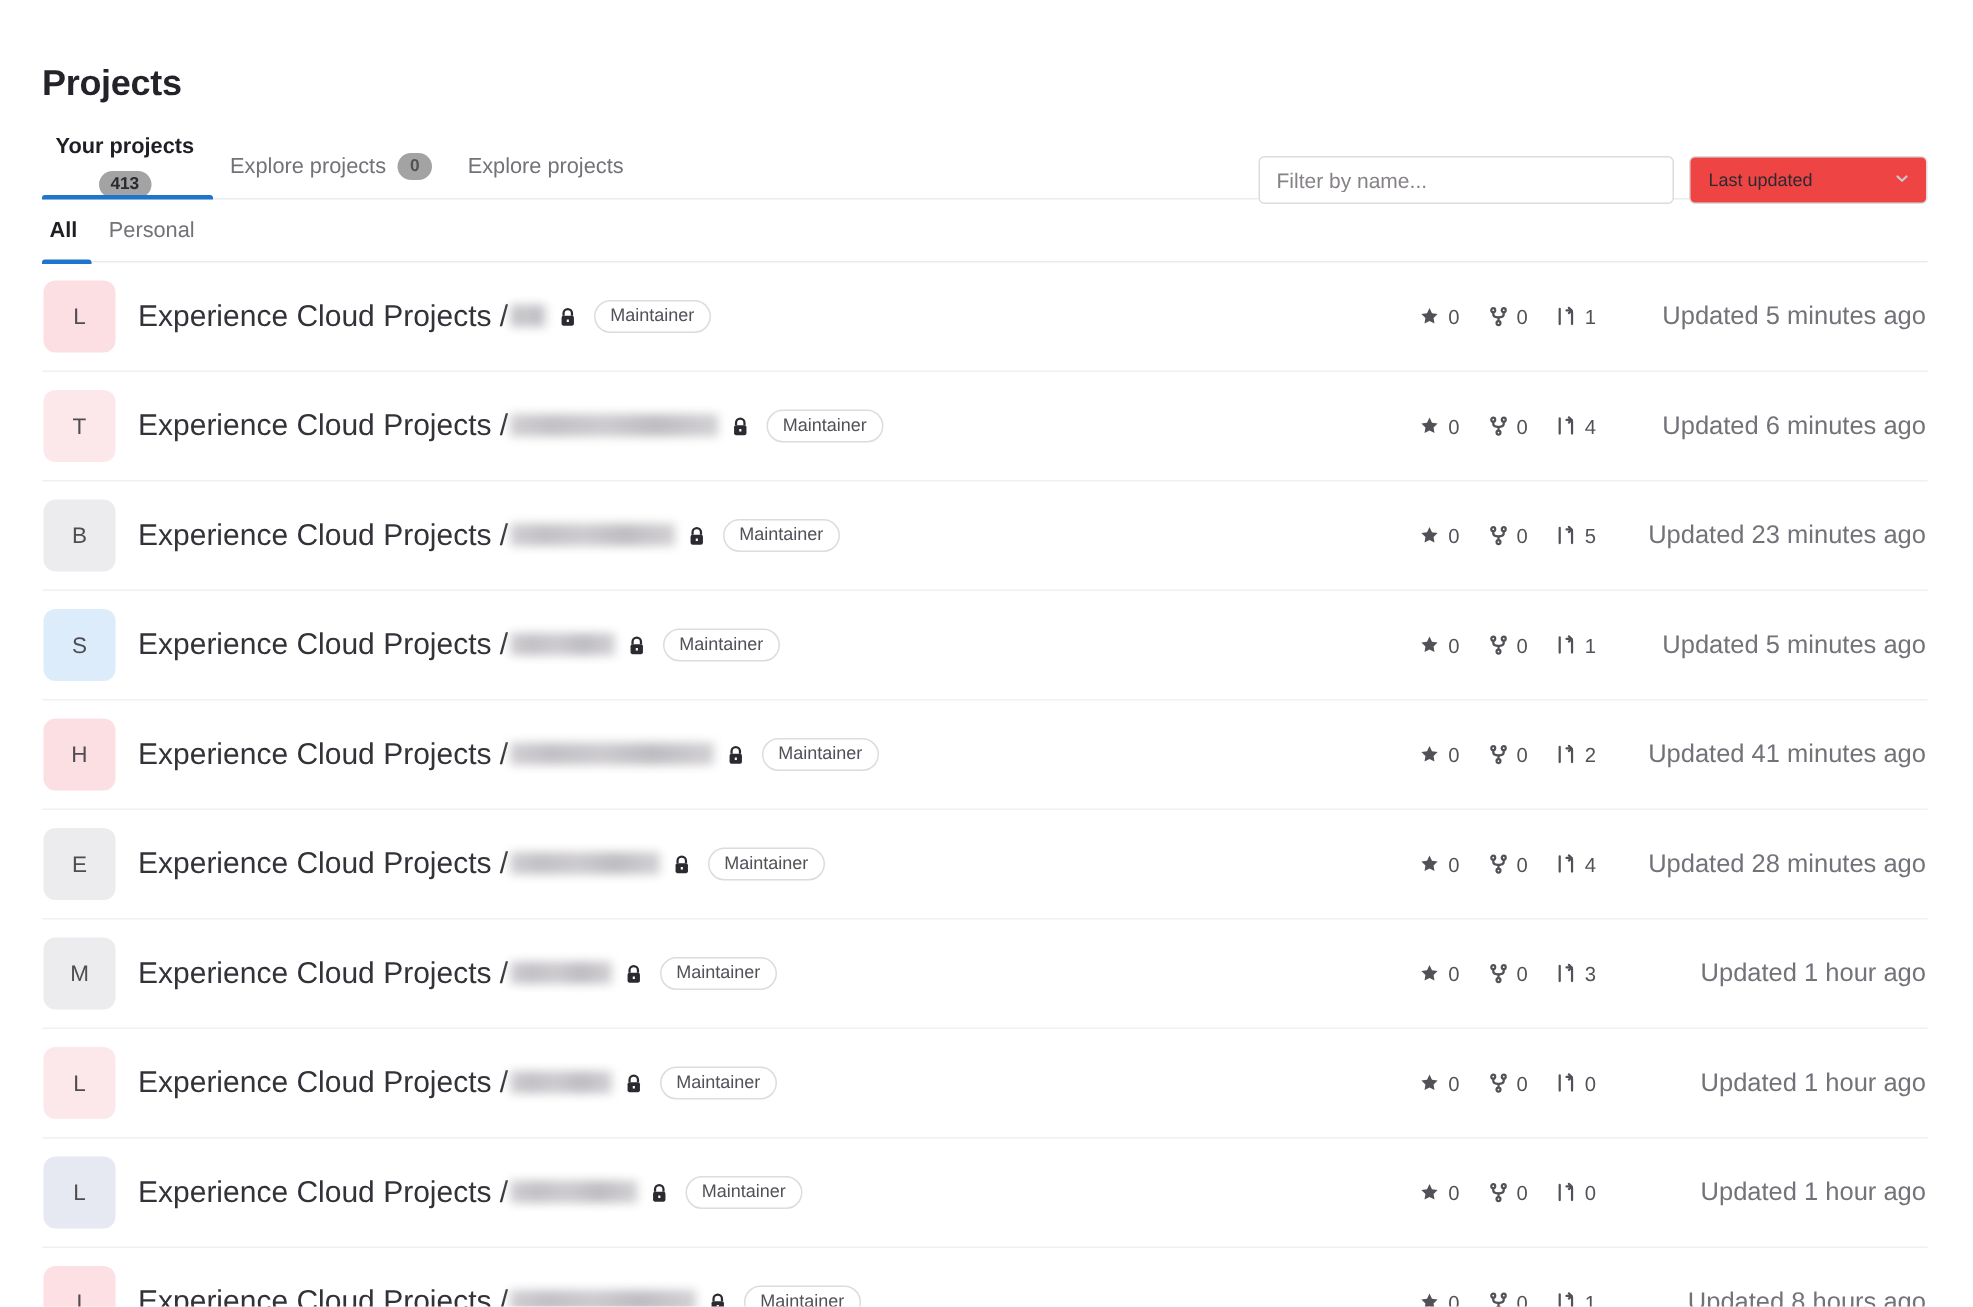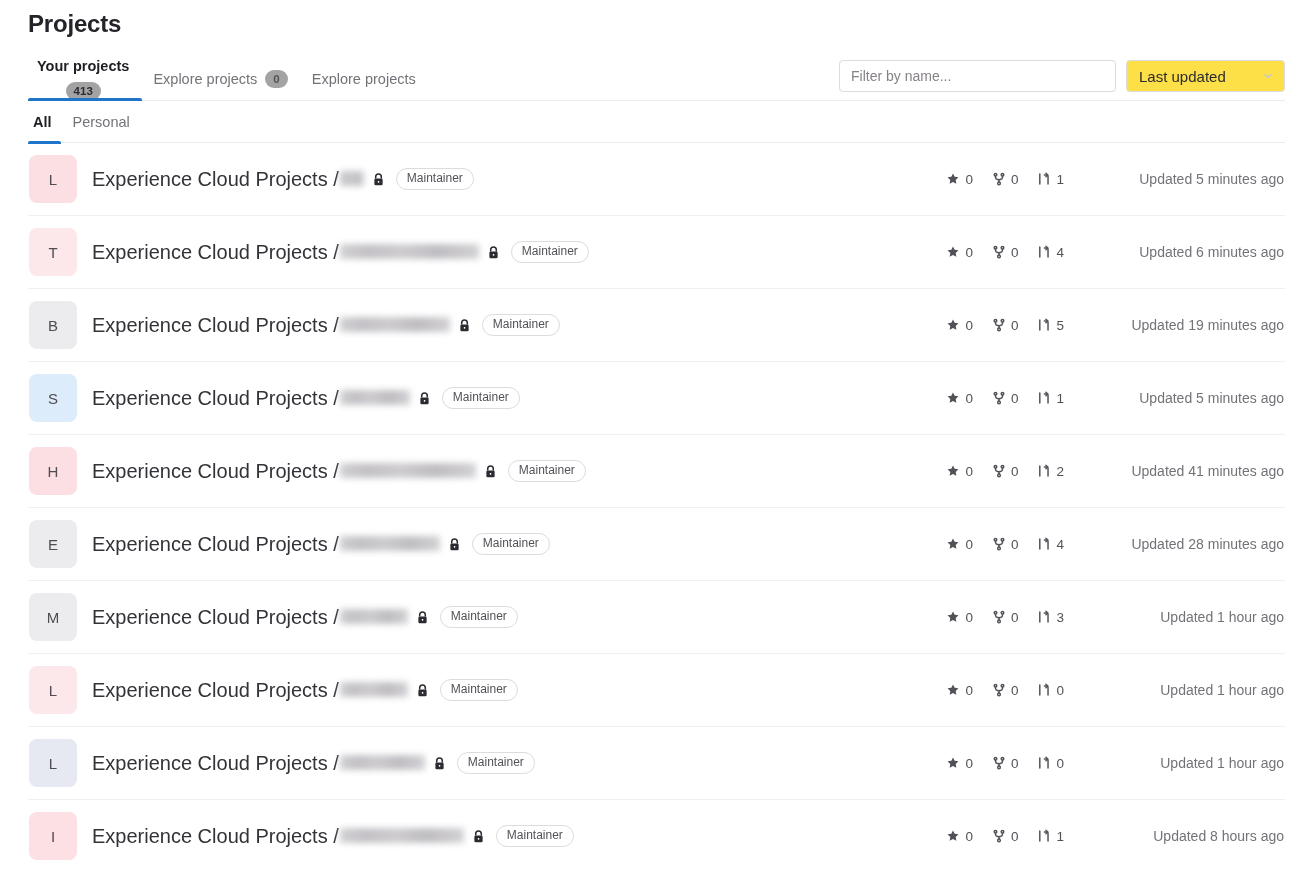--- a/index.html
+++ b/index.html
@@ -21,20 +21,21 @@
   }
 
   
   .page-title {
     font-size: 24px;
     font-weight: 700;
     color: #24232a;
     letter-spacing: -0.2px;
     padding-top: 8px;
     line-height: 32px;
+    margin-top: 32px;
   }
 
   
   .top-bar {
     margin-top: 18px;
     border-bottom: 1px solid #eceaee;
     display: flex;
     align-items: flex-start;
     justify-content: space-between;
     height: 43px;
@@ -86,21 +87,21 @@
     min-width: 20px;
     text-align: center;
   }
   .tab.active .tab-count { color: #2b2a31; }
 
   
   .controls {
     display: flex;
     align-items: center;
     gap: 10px;
-    margin-top: 2px;
+    margin-top: 14px;
   }
 
   .filter-input {
     width: 277px;
     height: 32px;
     border: 1px solid #dcdcde;
     border-radius: 4px;
     padding: 0 11px;
     font-size: 14px;
     font-family: "Liberation Sans", sans-serif;
@@ -108,26 +109,26 @@
     background: #fff;
     outline: none;
   }
   .filter-input::placeholder { color: #868287; }
 
   .sort-select {
     width: 159px;
     height: 32px;
     border: 1px solid #dcdcde;
     border-radius: 4px;
-    background: #fde047;
+    background: #ef4444;
     display: flex;
     align-items: center;
     justify-content: space-between;
     padding: 0 10px 0 12px;
-    font-size: 15px;
+    font-size: 12px;
     color: #2b2a31;
     cursor: pointer;
   }
   .chev { display: block; }
 
   
   .sub-bar {
     border-bottom: 1px solid #eceaee;
     display: flex;
     align-items: center;
@@ -230,21 +231,21 @@
     align-items: center;
     gap: 5px;
     font-size: 13.5px;
     color: #535158;
   }
   .stat svg { display: block; }
 
   .updated {
     width: 210px;
     text-align: right;
-    font-size: 14px;
+    font-size: 17px;
     color: #737278;
     white-space: nowrap;
   }
 </style>
 </head>
 <body>
 
 <div class="page">
 
   <h1 class="page-title">Projects</h1>
@@ -427,21 +428,21 @@
             <span>
               <svg width="14" height="14" viewBox="0 0 16 16" fill="none" stroke="#535158" stroke-width="1.7" stroke-linecap="round" stroke-linejoin="round">
                 <path d="M3.2 2.2v11.6"></path>
                 <path d="M8.4 3.4h2.6a1.6 1.6 0 0 1 1.6 1.6v8.8"></path>
                 <path d="M10.2 1.4l2.2 2-2.2 2"></path>
               </svg>
             </span>
             <span>5</span>
           </span>
         </div>
-        <div class="updated">Updated 19 minutes ago</div>
+        <div class="updated">Updated 23 minutes ago</div>
       </div>
       <div class="project-row">
         <div class="avatar" style="background:#dcecfa">
           <span>S</span>
         </div>
         <div class="proj-main">
           <a class="proj-namespace">Experience Cloud Projects /</a>
           <span class="redacted" style="width:70px"></span>
           <span class="lock-icon">
             <svg width="15" height="15" viewBox="0 0 16 16" fill="none">

